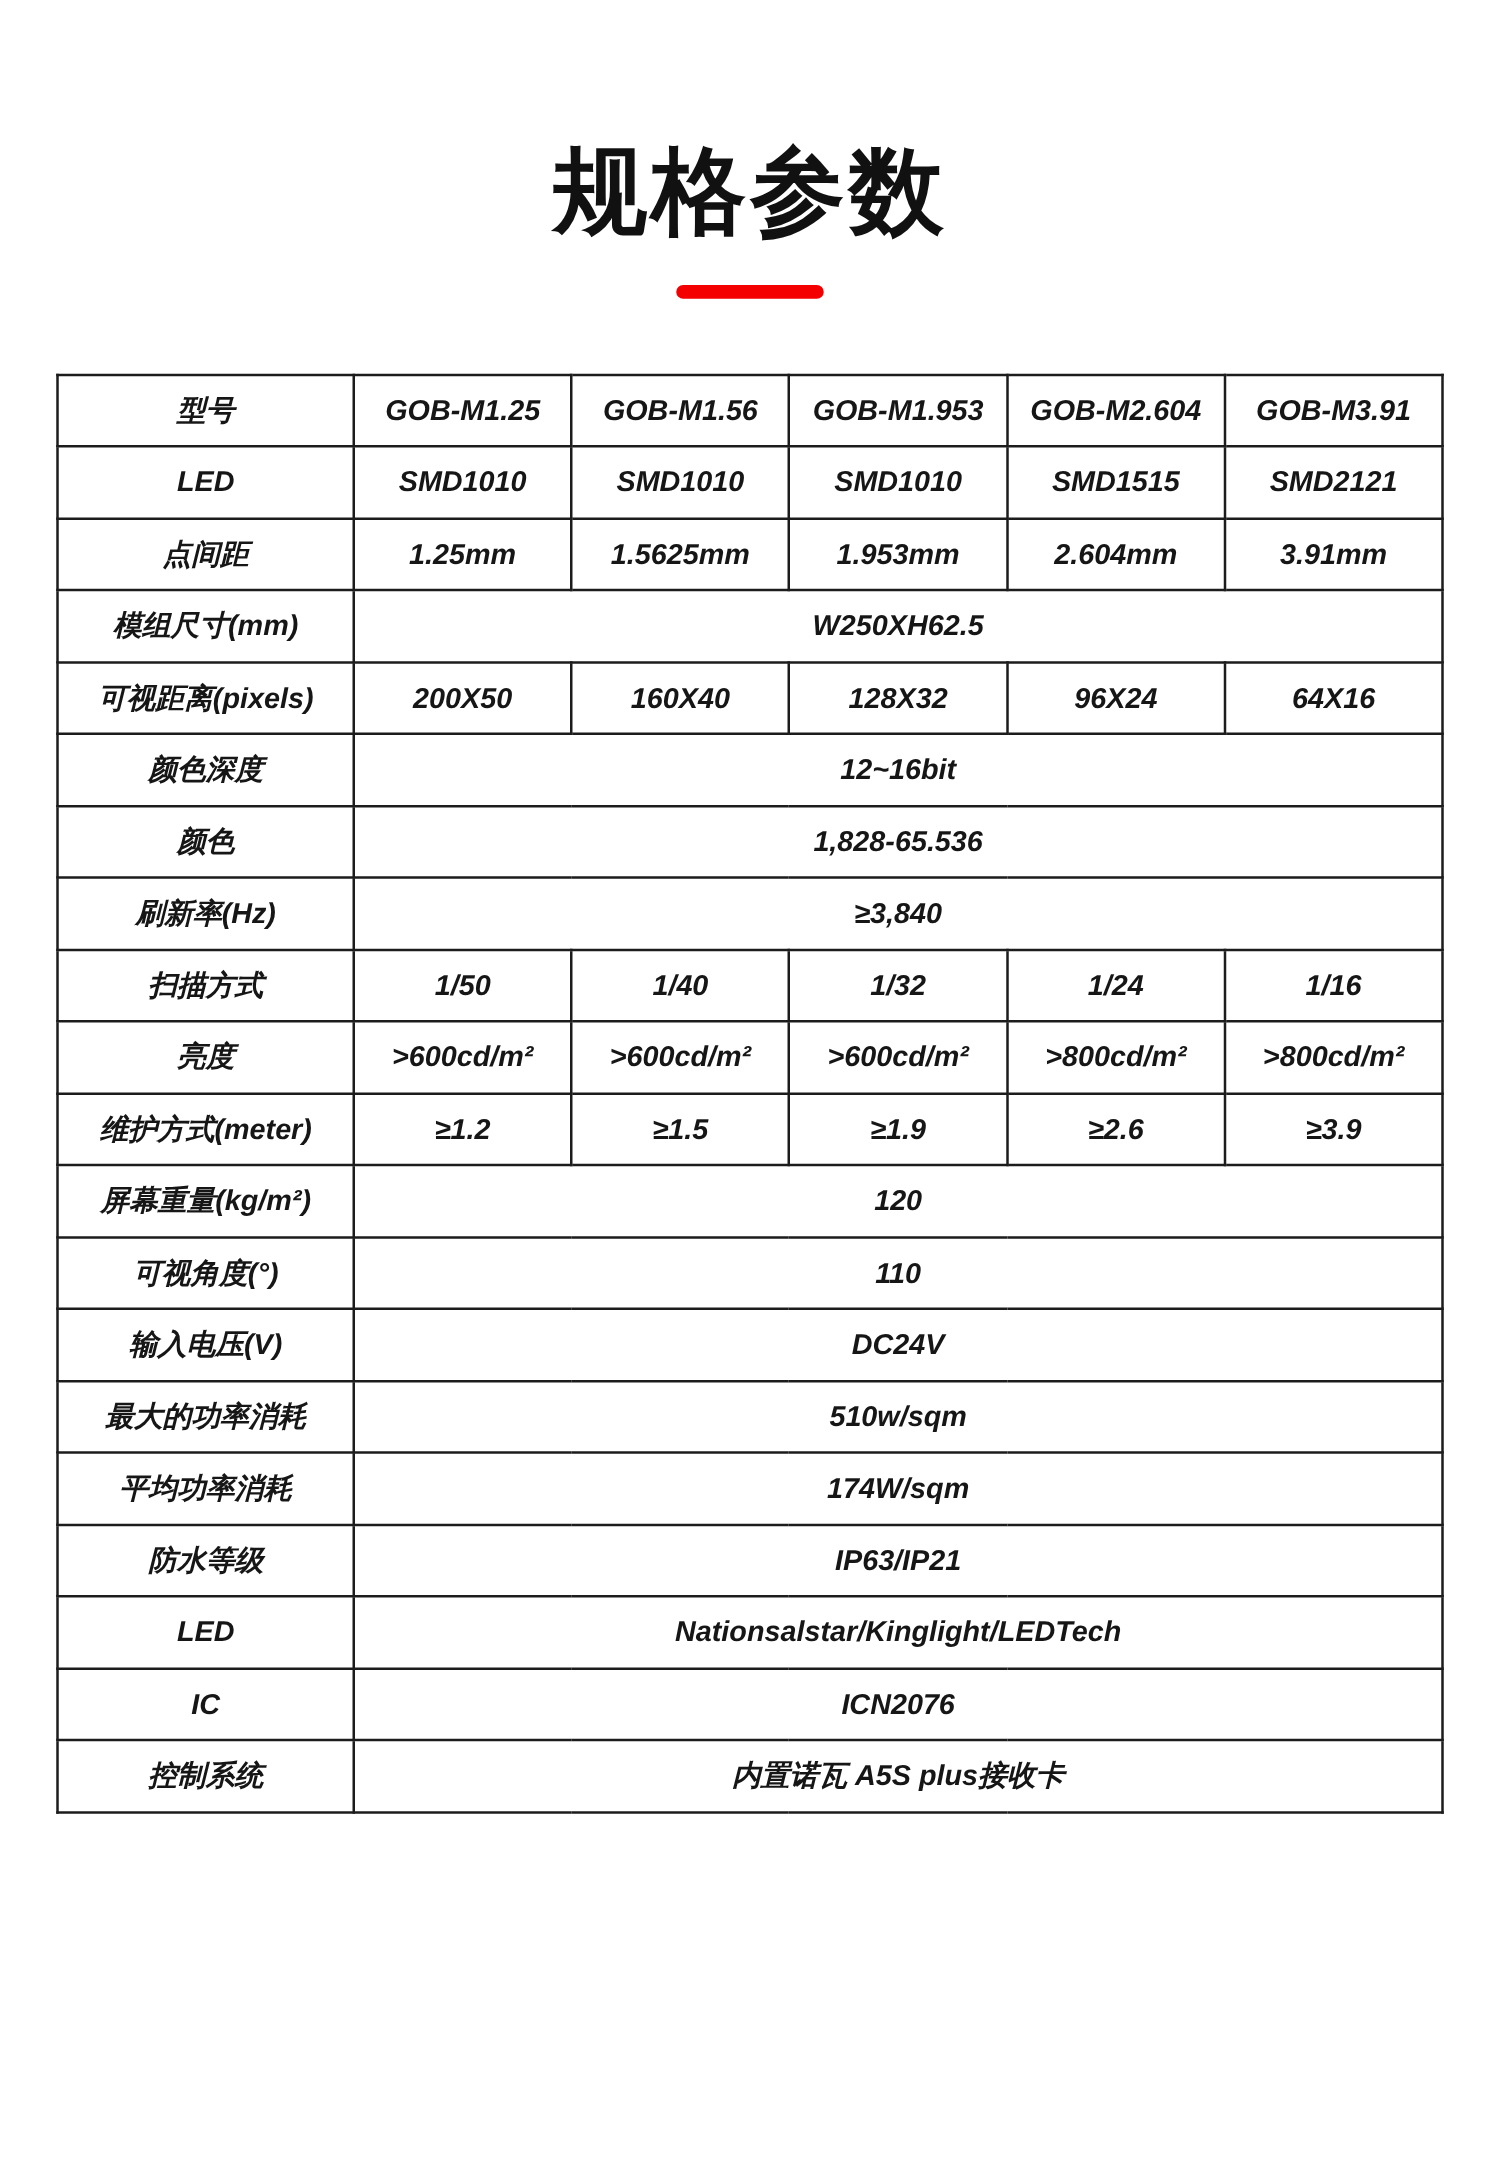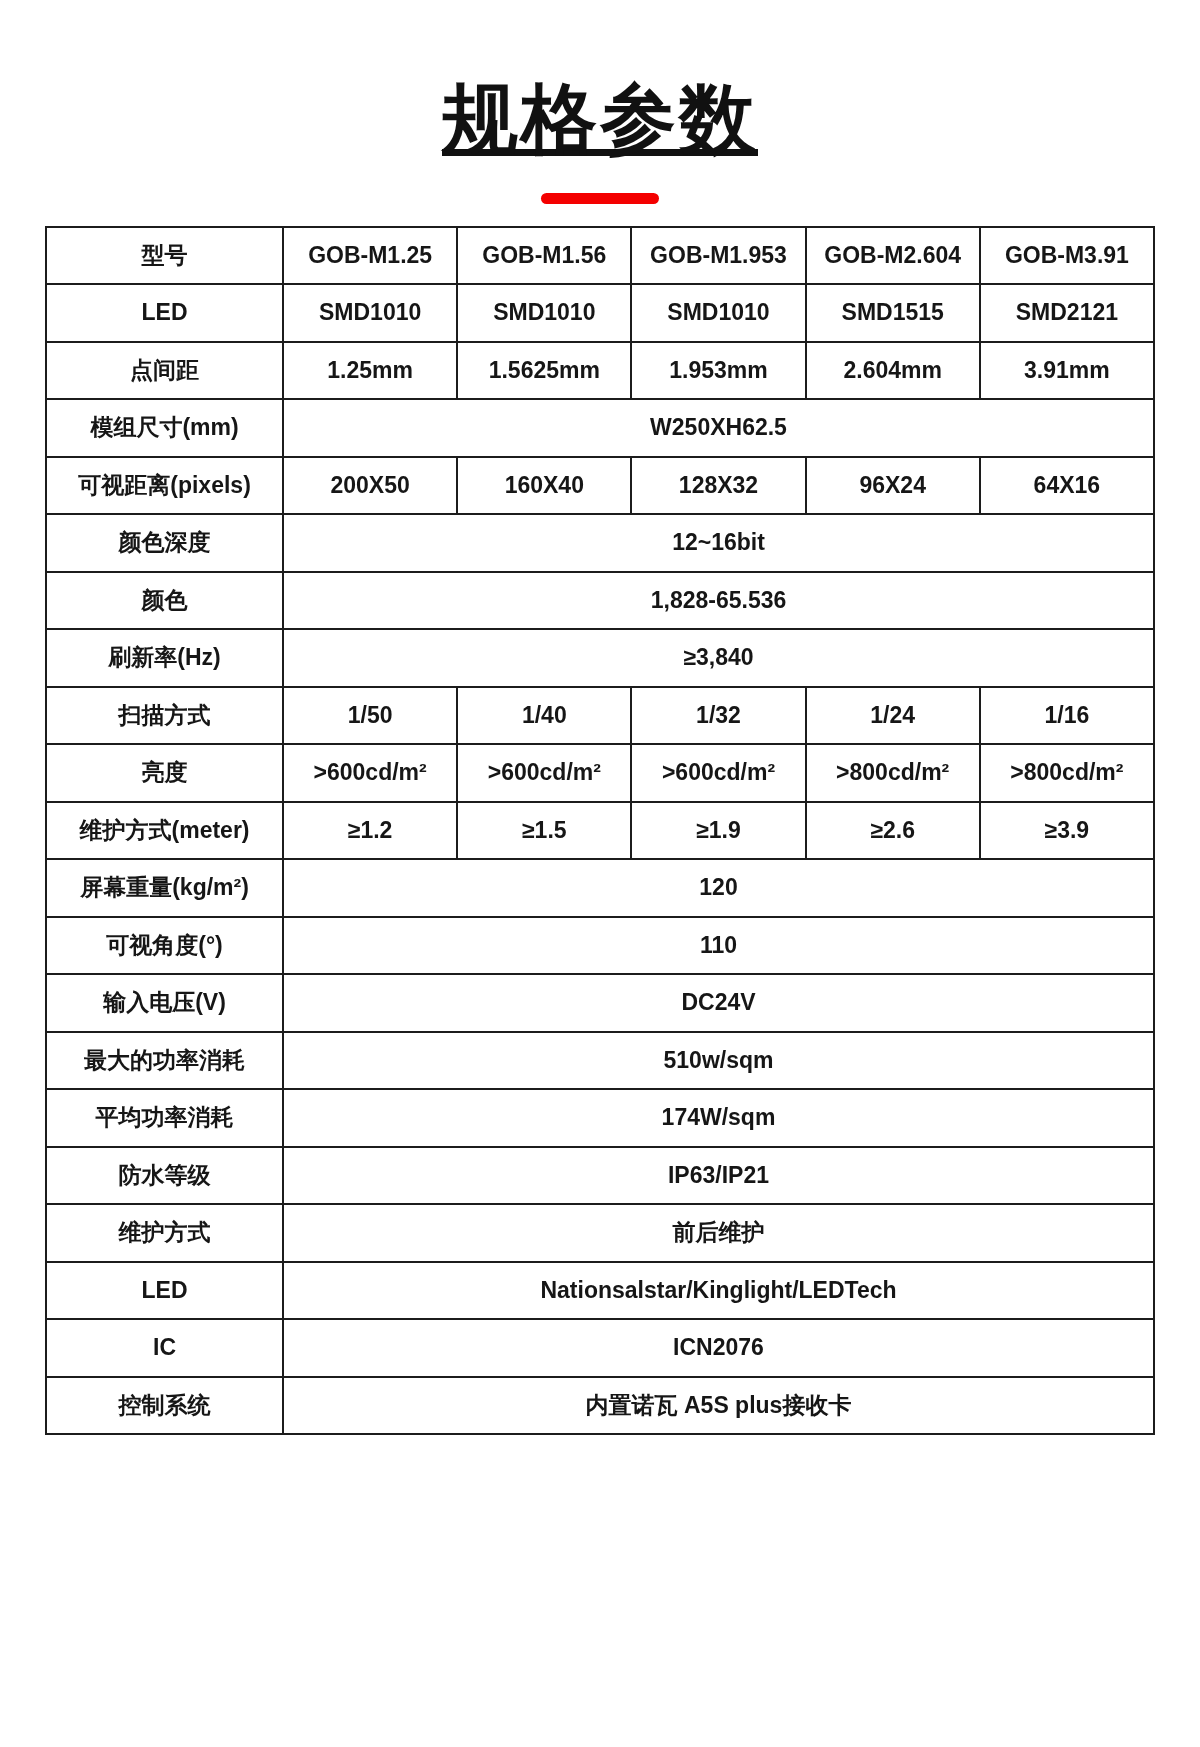--- a/index.html
+++ b/index.html
@@ -11,40 +11,40 @@
   .page {
     position: relative;
     width: 1200px;
     height: 1747px;
     margin: 0 auto;
     background: #ffffff;
     overflow: hidden;
   }
   .title {
     margin: 0;
-    padding-top: 77px;
+    padding-top: 112px;
     text-align: center;
     font-size: 76px;
     line-height: 1.1;
     font-weight: 900;
     letter-spacing: 3px;
     color: #111111;
-    text-decoration: underline;
   }
   .underline {
     width: 118px;
     height: 11px;
     border-radius: 6px;
     margin: 32px auto 0 auto;
   }
   table.spec-table {
     width: 1108px;
-    margin: 22px auto 0 auto;
+    margin: 60px auto 0 auto;
     border-collapse: collapse;
     table-layout: fixed;
+    font-style: italic;
   }
   table.spec-table td {
     border: 2px solid #1c1c1c;
     height: 55.5px;
     padding: 0 6px;
     text-align: center;
     vertical-align: middle;
     font-size: 23px;
     font-weight: 700;
     color: #161616;
@@ -161,24 +161,20 @@
         </tr>
         <tr>
           <td>平均功率消耗</td>
           <td colspan="5">174W/sqm</td>
         </tr>
         <tr>
           <td>防水等级</td>
           <td colspan="5">IP63/IP21</td>
         </tr>
         <tr>
-          <td>维护方式</td>
-          <td colspan="5">前后维护</td>
-        </tr>
-        <tr>
           <td>LED</td>
           <td colspan="5">Nationsalstar/Kinglight/LEDTech</td>
         </tr>
         <tr>
           <td>IC</td>
           <td colspan="5">ICN2076</td>
         </tr>
         <tr>
           <td>控制系统</td>
           <td colspan="5">内置诺瓦 A5S plus接收卡</td>

